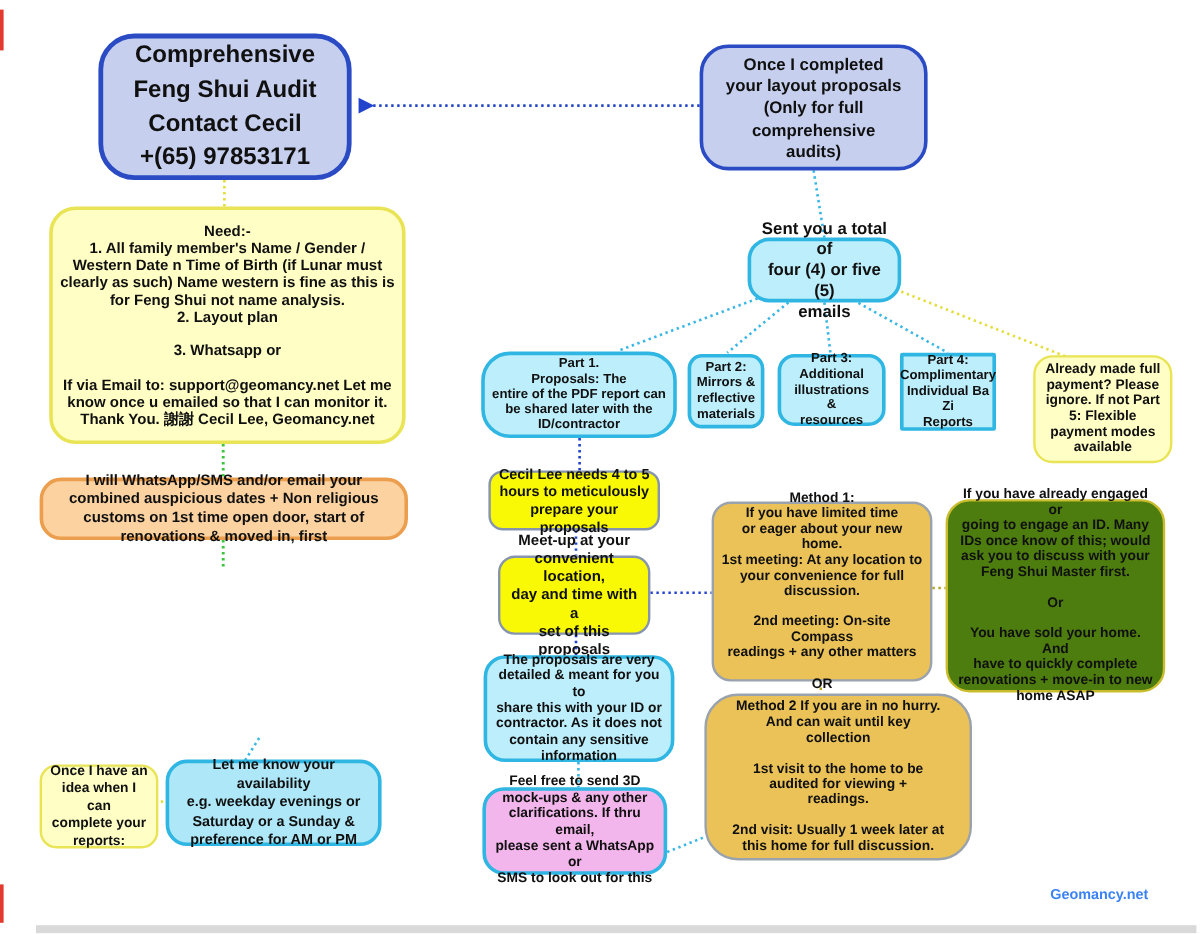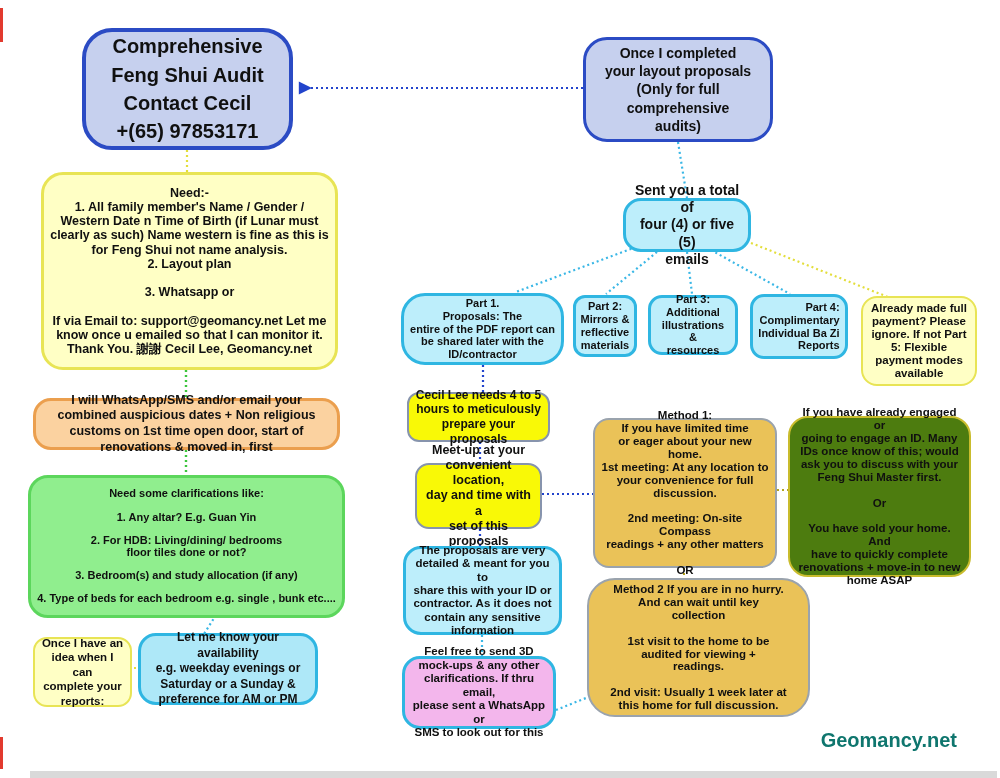--- a/index.html
+++ b/index.html
@@ -24,31 +24,31 @@
   #n-once    { left:583px; top:37px;  width:190px; height:105px; background:#c6d0ee; border:3px solid #2b4bc4; border-radius:24px; font-size:14px;   line-height:1.3; }
   #n-need    { left:41px;  top:172px; width:297px; height:198px; background:#ffffc5; border:3px solid #e8e455; border-radius:22px; font-size:12.5px; line-height:1.14; }
   #n-dates   { left:33px;  top:398px; width:307px; height:52px;  background:#fbd2a0; border:3px solid #eb9f4e; border-radius:18px; font-size:12.5px; line-height:1.25; }
   #n-clarify { left:28px;  top:475px; width:317px; height:143px; background:#90ee8e; border:3px solid #5cd65c; border-radius:20px; font-size:11px;   line-height:1.06; }
   #n-reports { left:33px;  top:637px; width:99px;  height:70px;  background:#ffffc5; border:2px solid #e8e455; border-radius:14px; font-size:11.5px; line-height:1.25; }
   #n-avail   { left:138px; top:633px; width:180px; height:72px;  background:#aee8f8; border:3px solid #2fb6e2; border-radius:18px; font-size:12px;   line-height:1.3; }
   #n-sent    { left:623px; top:198px; width:128px; height:54px;  background:#bdeefb; border:3px solid #2fb6e2; border-radius:18px; font-size:14px; line-height:1.22; }
   #n-part1   { left:401px; top:293px; width:163px; height:72px;  background:#bdeefb; border:3px solid #2fb6e2; border-radius:24px; font-size:11px;   line-height:1.18; }
   #n-part2   { left:573px; top:295px; width:64px;  height:62px;  background:#bdeefb; border:3px solid #2fb6e2; border-radius:12px; font-size:11px;   line-height:1.18; padding:2px; }
   #n-part3   { left:648px; top:295px; width:90px;  height:60px;  background:#bdeefb; border:3px solid #2fb6e2; border-radius:14px; font-size:11px;   line-height:1.18; }
-  #n-part4   { left:750px; top:294px; width:98px;  height:65px;  background:#bdeefb; border:3px solid #2fb6e2; border-radius:14px; font-size:11px;   line-height:1.18; padding:2px;text-align:right; }
+  #n-part4   { left:750px; top:294px; width:80px;  height:65px;  background:#bdeefb; border:3px solid #2fb6e2; border-radius:2px; font-size:11px;   line-height:1.18; padding:2px; }
   #n-payment { left:861px; top:296px; width:116px; height:90px;  background:#ffffc5; border:2px solid #e8e455; border-radius:16px; font-size:11.5px; line-height:1.13; }
   #n-hours   { left:407px; top:392px; width:143px; height:50px;  background:#f9f906; border:2px solid #8794ad; border-radius:12px; font-size:12px;   line-height:1.22; }
   #n-meetup  { left:415px; top:463px; width:127px; height:66px;  background:#f9f906; border:2px solid #8794ad; border-radius:14px; font-size:12.5px; line-height:1.22; }
   #n-detail  { left:403px; top:546px; width:159px; height:89px;  background:#bdeefb; border:3px solid #2fb6e2; border-radius:18px; font-size:11.5px; line-height:1.16; }
   #n-mockups { left:402px; top:656px; width:154px; height:73px;  background:#f3b6ec; border:3px solid #2fb6e2; border-radius:18px; font-size:11.5px; line-height:1.18; }
   #n-method1 { left:593px; top:418px; width:184px; height:150px; background:#eac258; border:2px solid #9aa3ad; border-radius:16px; font-size:11.5px; line-height:1.13; }
   #n-method2 { left:587px; top:578px; width:223px; height:139px; background:#eac258; border:2px solid #9aa3ad; border-radius:28px; font-size:11.5px; line-height:1.13; }
   #n-engaged { left:788px; top:416px; width:183px; height:161px; background:#4d7c0f; border:2px solid #c9bc2d; border-radius:20px; font-size:11.5px; line-height:1.13; }
 
-  .watermark { position:absolute; right:43px; bottom:26px; z-index:1; font-size:20px; color:#0f766e;margin-top:47px; }
+  .watermark { position:absolute; right:43px; bottom:26px; z-index:1; font-size:12px; color:#3b82f6;margin-top:47px; }
   .red-mark  { position:absolute; left:0; width:3px; background:#e23a2e; z-index:2; }
   #red-top    { top:8px;   height:34px; }
   #red-bottom { top:737px; height:32px; }
   .bottom-strip { position:absolute; left:30px; top:771px; width:967px; height:7px; background:#d9d9d9; z-index:1; }
 </style>
 </head>
 <body>
 
 <div class="canvas">
 
@@ -90,30 +90,20 @@
 comprehensive
 audits)</div>
   <div class="node" id="n-need">Need:-
 1. All family member's Name / Gender / Western Date n Time of Birth (if Lunar must clearly as such) Name western is fine as this is for Feng Shui not name analysis.
 2. Layout plan
 
 3. Whatsapp or
 
 If via Email to: support@geomancy.net Let me know once u emailed so that I can monitor it. Thank You. 謝謝 Cecil Lee, Geomancy.net</div>
   <div class="node" id="n-dates">I will WhatsApp/SMS and/or email your combined auspicious dates + Non religious customs on 1st time open door, start of renovations &amp; moved in, first</div>
-  <div class="node" id="n-clarify">Need some clarifications like:
-
-1. Any altar? E.g. Guan Yin
-
-2. For HDB: Living/dining/ bedrooms
-floor tiles done or not?
-
-3. Bedroom(s) and study allocation (if any)
-
-4. Type of beds for each bedroom e.g. single , bunk etc....</div>
   <div class="node" id="n-avail">Let me know your availability
 e.g. weekday evenings or
 Saturday or a Sunday &amp;
 preference for AM or PM</div>
   <div class="node" id="n-reports">Once I have an
 idea when I can
 complete your
 reports:</div>
   <div class="node" id="n-sent">Sent you a total of
 four (4) or five (5)

